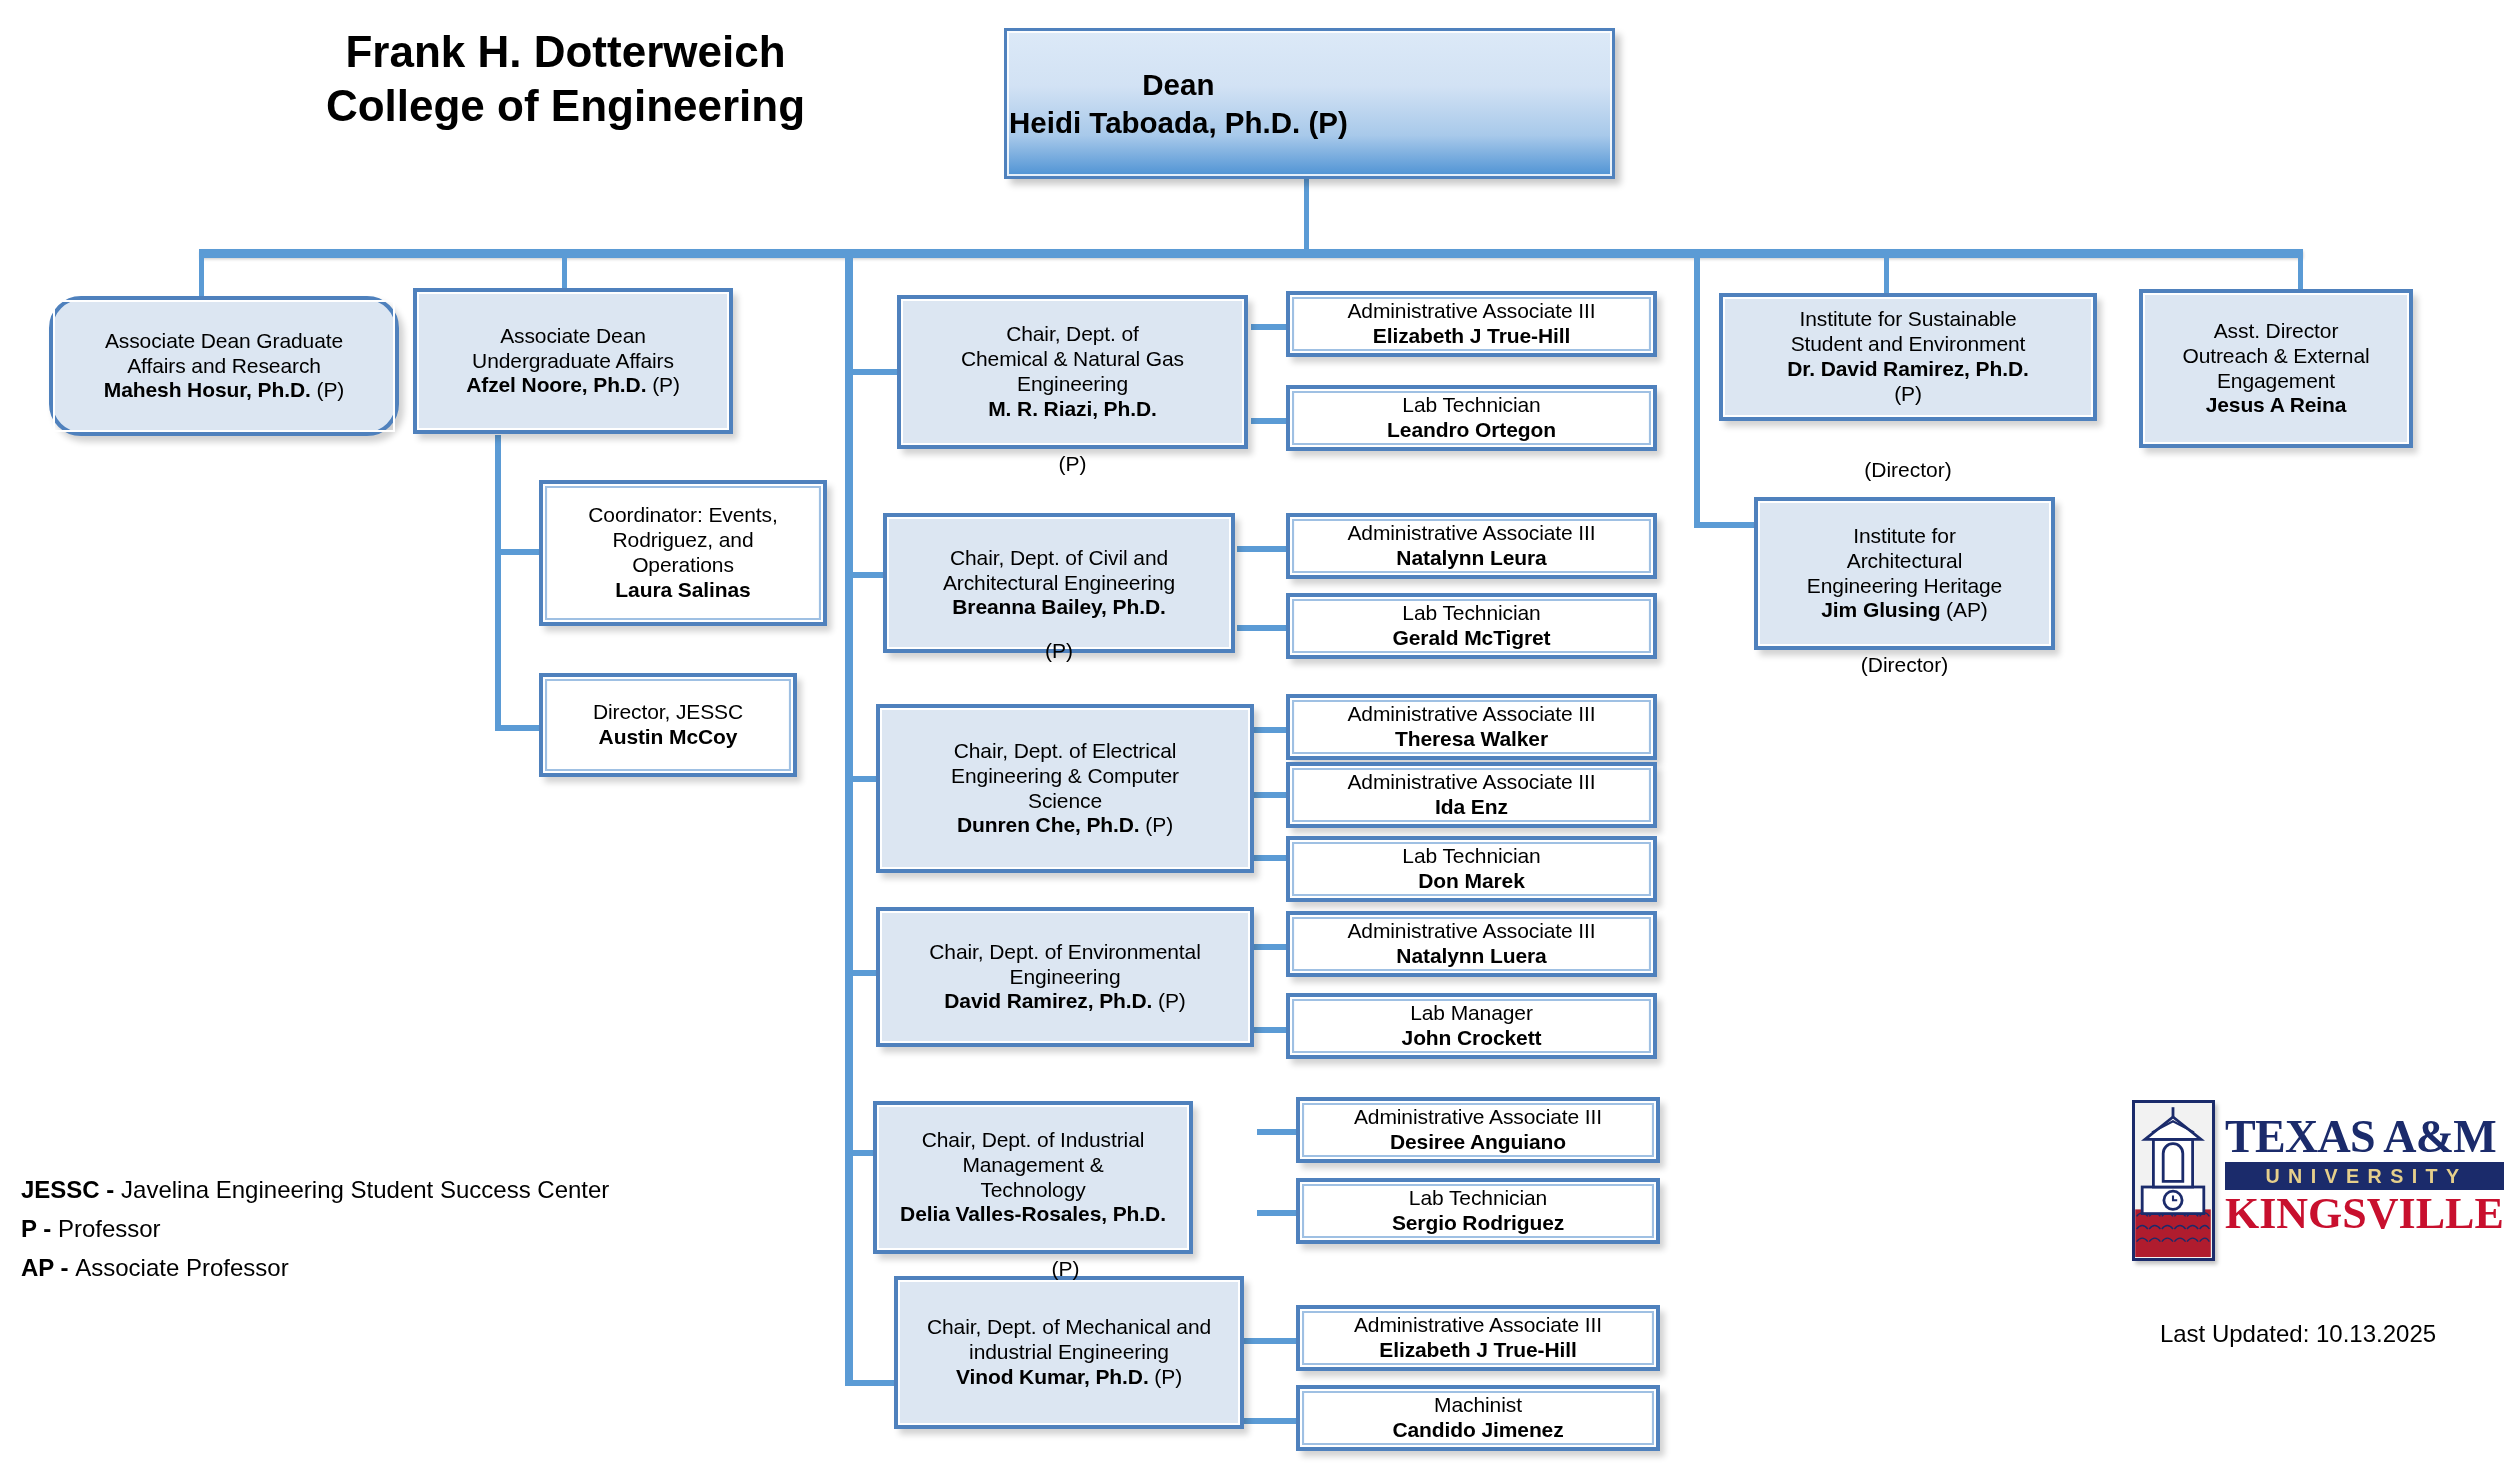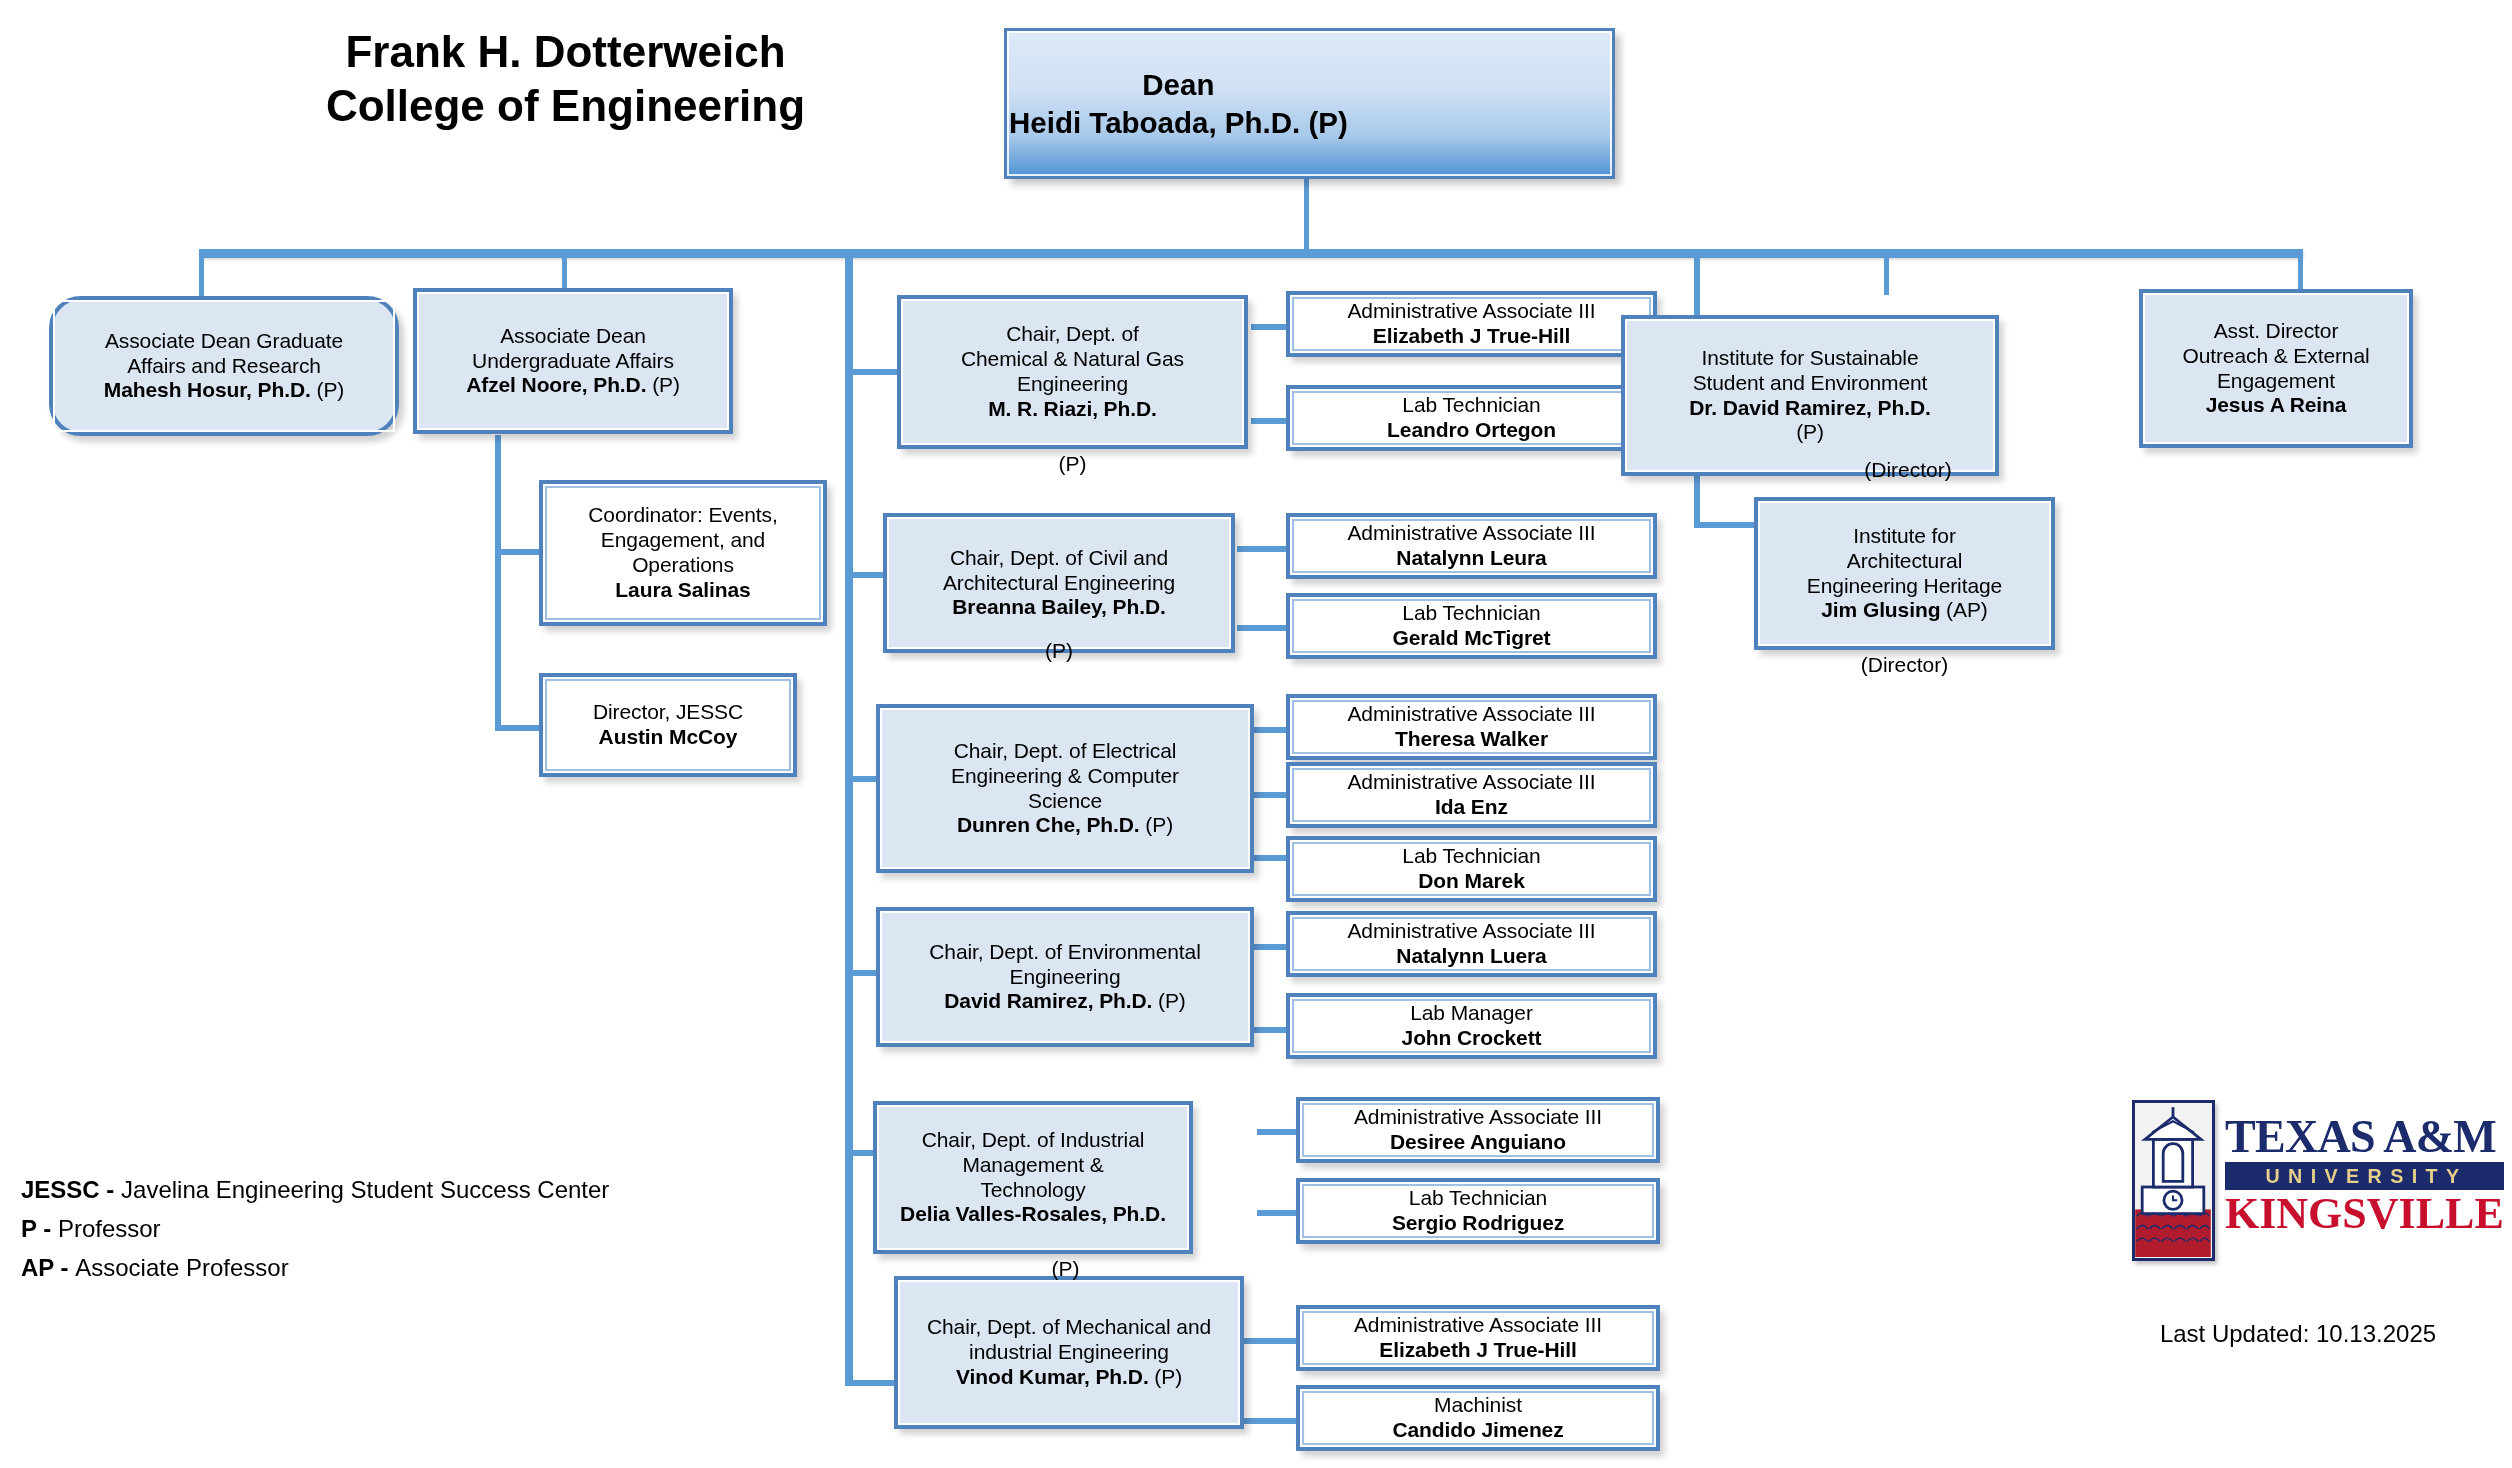--- a/index.html
+++ b/index.html
@@ -166,21 +166,21 @@
         <div>Undergraduate Affairs</div>
         <div><b>Afzel Noore, Ph.D.</b><span> (P)</span></div>
       </div>
     </div>
   </div>
 
   <div class="node white" style="left:539px;top:480px;width:288px;height:146px;">
     <div class="inner">
       <div class="txt">
         <div>Coordinator: Events,</div>
-        <div>Engagement, and</div>
+        <div>Rodriguez, and</div>
         <div>Operations</div>
         <div><b>Laura Salinas</b></div>
       </div>
     </div>
   </div>
 
   <div class="node white" style="left:539px;top:673px;width:258px;height:104px;">
     <div class="inner">
       <div class="txt">
         <div>Director, JESSC</div>
@@ -358,21 +358,21 @@
   </div>
   <div class="node white" style="left:1296px;top:1385px;width:364px;height:66px;">
     <div class="inner">
       <div class="txt">
         <div>Machinist</div>
         <div><b>Candido Jimenez</b></div>
       </div>
     </div>
   </div>
 
-  <div class="node" style="left:1621px;top:293px;width:378px;height:161px;margin-top:22px;">
+  <div class="node" style="left:1719px;top:293px;width:378px;height:128px;">
     <div class="inner">
       <div class="txt">
         <div>Institute for Sustainable</div>
         <div>Student and Environment</div>
         <div><b>Dr. David Ramirez, Ph.D.</b></div>
         <div>(P)</div>
       </div>
     </div>
   </div>
   <div class="capt" style="left:1719px;top:458px;width:378px;">(Director)</div>

